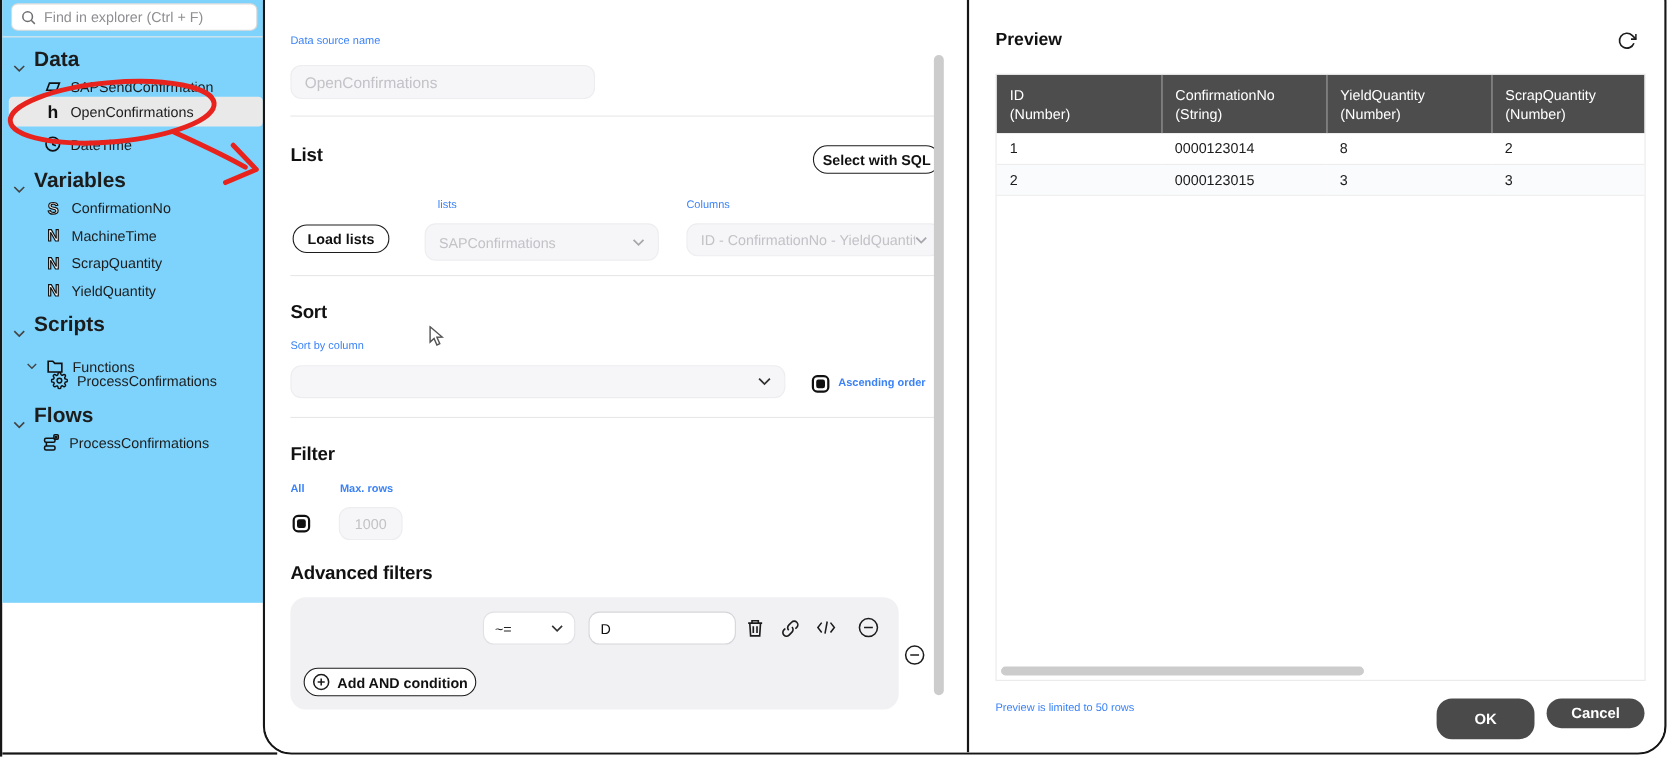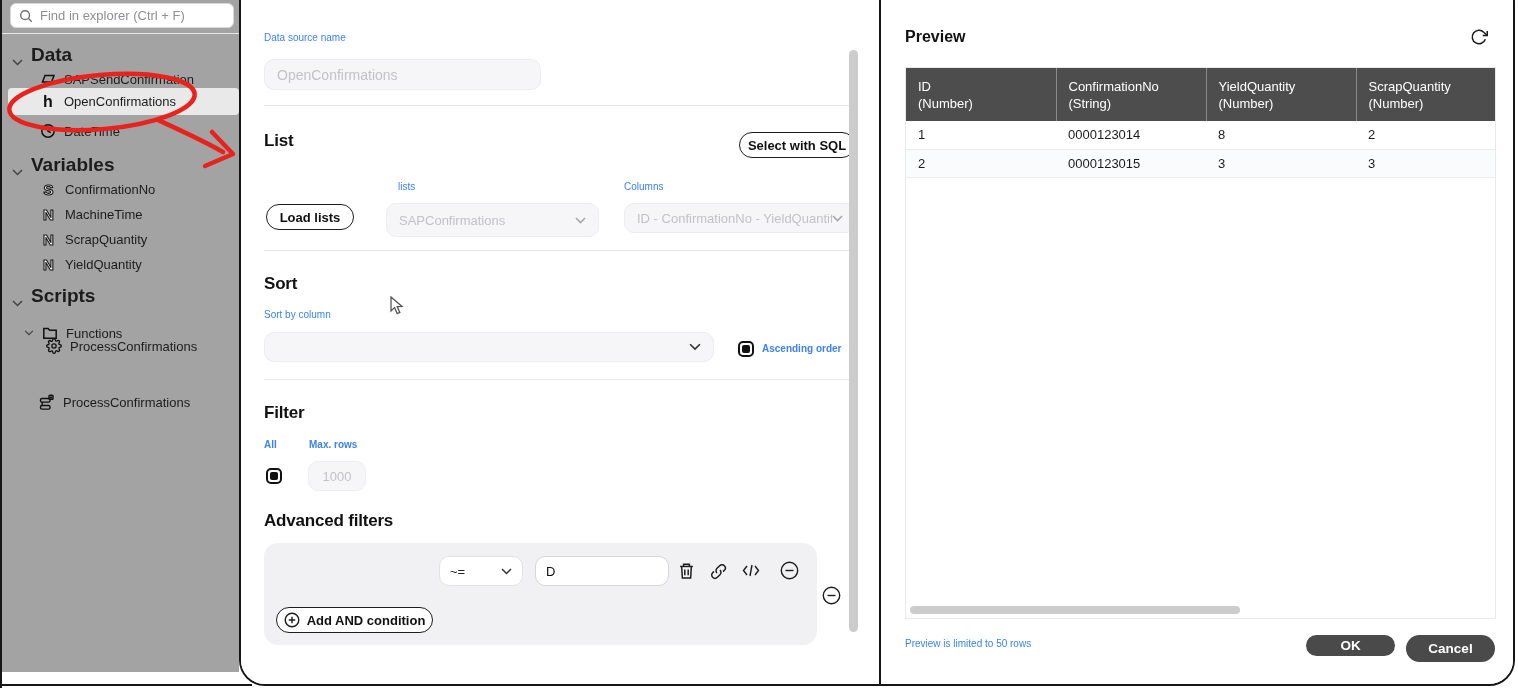--- a/index.html
+++ b/index.html
@@ -4,21 +4,21 @@
 <style>
   * { margin:0; padding:0; box-sizing:border-box; }
   html,body { background:#fff; }
   body { font-family:"Liberation Sans", sans-serif; color:#111; }
   .app { position:relative; width:1518px; height:688px; background:#fff; overflow:hidden;
          border-left:2px solid var(--border-dark); }
   .app-bottom-line { position:absolute; left:0; top:684px; width:250px; height:2px;
          background:var(--border-dark); }
 
   
-  .sidebar { position:absolute; left:0; top:0; width:237px; height:672px; background:#a3a3a3; }
+  .sidebar { position:absolute; left:0; top:0; width:237px; height:548px; background:#7dd3fc; }
   .search-box { position:absolute; left:8px; top:3px; width:224px; height:25px;
     border:1px solid #d9d9d9; border-radius:6px; background:#fff; display:flex; align-items:center;
     padding:0 8px; gap:7px; }
   .search-box input { border:none; outline:none; flex:1; font:13px "Liberation Sans",sans-serif;
     color:#333; background:transparent; }
   .search-box input::placeholder { color:#8f8f93; }
   .sidebar-divider { position:absolute; left:0; top:33px; width:237px; height:1px; background:var(--divider); }
 
   .trow { position:absolute; left:0; right:0; height:26px; display:flex; align-items:center;
     gap:8px; font-size:13px; color:#1c1c1c; cursor:default; white-space:nowrap; }
@@ -167,20 +167,26 @@
       <span>Functions</span>
     </div>
     <div class="trow" style="top:333px; padding-left:44px;">
       <svg class="ic" width="16" height="16" viewBox="0 0 24 24" fill="none" stroke="#111" stroke-width="2">
           <circle cx="12" cy="12" r="3.2"></circle>
           <path d="M19.4 15a1.65 1.65 0 0 0 .33 1.82l.06.06a2 2 0 1 1-2.83 2.83l-.06-.06a1.65 1.65 0 0 0-1.82-.33 1.65 1.65 0 0 0-1 1.51V21a2 2 0 1 1-4 0v-.09a1.65 1.65 0 0 0-1-1.51 1.65 1.65 0 0 0-1.82.33l-.06.06a2 2 0 1 1-2.83-2.83l.06-.06a1.65 1.65 0 0 0 .33-1.82 1.65 1.65 0 0 0-1.51-1H3a2 2 0 1 1 0-4h.09a1.65 1.65 0 0 0 1.51-1 1.65 1.65 0 0 0-.33-1.82l-.06-.06a2 2 0 1 1 2.83-2.83l.06.06a1.65 1.65 0 0 0 1.82.33h.09a1.65 1.65 0 0 0 1-1.51V3a2 2 0 1 1 4 0v.09a1.65 1.65 0 0 0 1 1.51 1.65 1.65 0 0 0 1.82-.33l.06-.06a2 2 0 1 1 2.83 2.83l-.06.06a1.65 1.65 0 0 0-.33 1.82v.09a1.65 1.65 0 0 0 1.51 1H21a2 2 0 1 1 0 4h-.09a1.65 1.65 0 0 0-1.51 1z"></path>
         </svg>
       <span>ProcessConfirmations</span>
     </div>
 
+    <div class="trow tsec" style="top:364px; padding-left:10px;">
+      <svg class="ic" width="11" height="7" viewBox="0 0 11 7" fill="none" stroke="#444" stroke-width="1.5">
+          <polyline points="1,1 5.5,5.5 10,1"></polyline>
+        </svg>
+      <span>Flows</span>
+    </div>
     <div class="trow" style="top:389px; padding-left:36px;">
       <svg class="ic" width="17" height="17" viewBox="0 0 17 17" fill="none" stroke="#111" stroke-width="1.4">
           <rect x="2.5" y="4.5" width="9.5" height="3.6" rx="1.4"></rect>
           <rect x="11" y="1.2" width="4" height="4" rx="0.8"></rect>
           <polyline points="11.9,2.7 13,3.8 14.1,2.7"></polyline>
           <rect x="2.5" y="11.5" width="9.5" height="3.6" rx="1.4"></rect>
           <line x1="4.2" y1="8.1" x2="4.2" y2="11.5"></line>
         </svg>
       <span>ProcessConfirmations</span>
     </div>
@@ -363,17 +369,17 @@
               <td>0000123015</td>
               <td>3</td>
               <td>3</td>
             </tr>
           </tbody>
         </table>
         <div class="hscroll" style="left:4px; top:538px; width:330px;"></div>
       </div>
 
       <div class="abs lbl" style="left:24px; top:660px;">Preview is limited to 50 rows</div>
-      <button class="abs dark-btn" style="left:425px; top:657px; width:89px; height:21px;">OK</button>
+      <button class="abs dark-btn" style="left:425px; top:657px; width:89px; height:37px;">OK</button>
       <button class="abs dark-btn" style="left:525px; top:657px; width:89px; height:27px;">Cancel</button>
     </div>
   </div>
 </div>
 
 </body></html>

